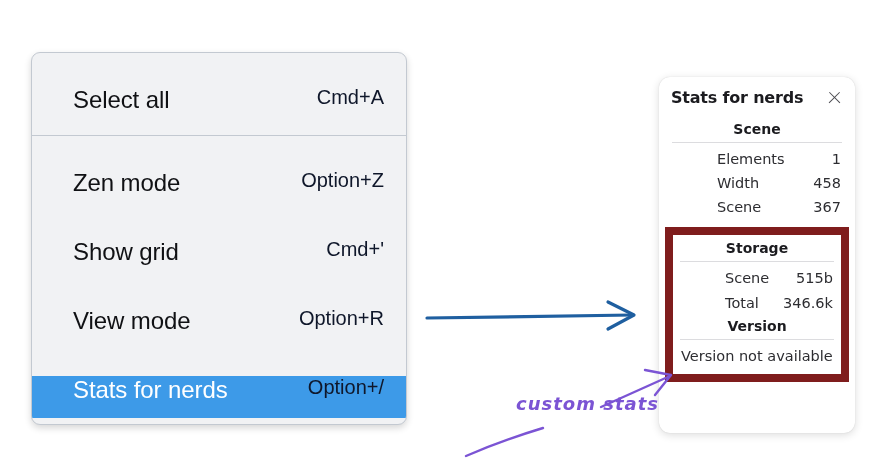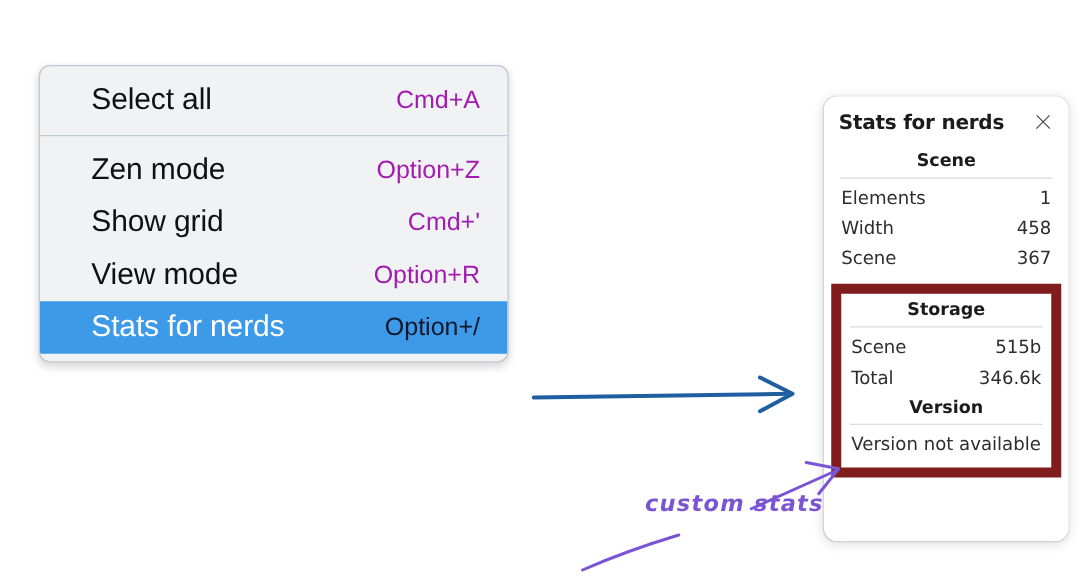--- a/index.html
+++ b/index.html
@@ -24,35 +24,35 @@
   }
   .menu-group { padding: 6px 0; }
   .menu-group.top { padding-bottom: 7px; }
   .menu-sep {
     height: 1px;
     background: #c3c9d1;
     width: 100%;
   }
   .menu-item {
     display: flex;
-    align-items: center;
     justify-content: space-between;
     height: 42px;
     padding: 0 22px 0 41px;
     cursor: default;
+    margin-top: 27px;
   }
   .menu-item .label {
     font-size: 24px;
     color: #101114;
     letter-spacing: -0.1px;
     white-space: nowrap;
   }
   .menu-item .shortcut {
     font-size: 20px;
-    color: #a21caf;
+    color: #0f172a;
     white-space: nowrap;
   }
   .menu-item.selected { background: #3d9ae8; }
   .menu-item.selected .label { color: #ffffff; }
   .menu-item.selected .shortcut { color: #0f172a; }
 
   
   .stats-panel {
     position: absolute;
     left: 659px; top: 77px;
@@ -102,21 +102,21 @@
   .hr { height: 1px; background: #dcdcdf; margin: 0 1px 4px 1px; }
   .row {
     display: flex;
     justify-content: space-between;
     align-items: baseline;
     font-size: 14.5px;
     color: #2d2d31;
     padding: 3px 2px;
     line-height: 1.25;
   }
-  .row .k { white-space: nowrap; }
+  .row .k { white-space: nowrap; margin-left: 44px; }
   .row .v { white-space: nowrap; }
   .single {
     font-size: 14.5px;
     color: #2d2d31;
     padding: 4px 2px;
     white-space: nowrap;
   }
 
   
   .custom-box {

